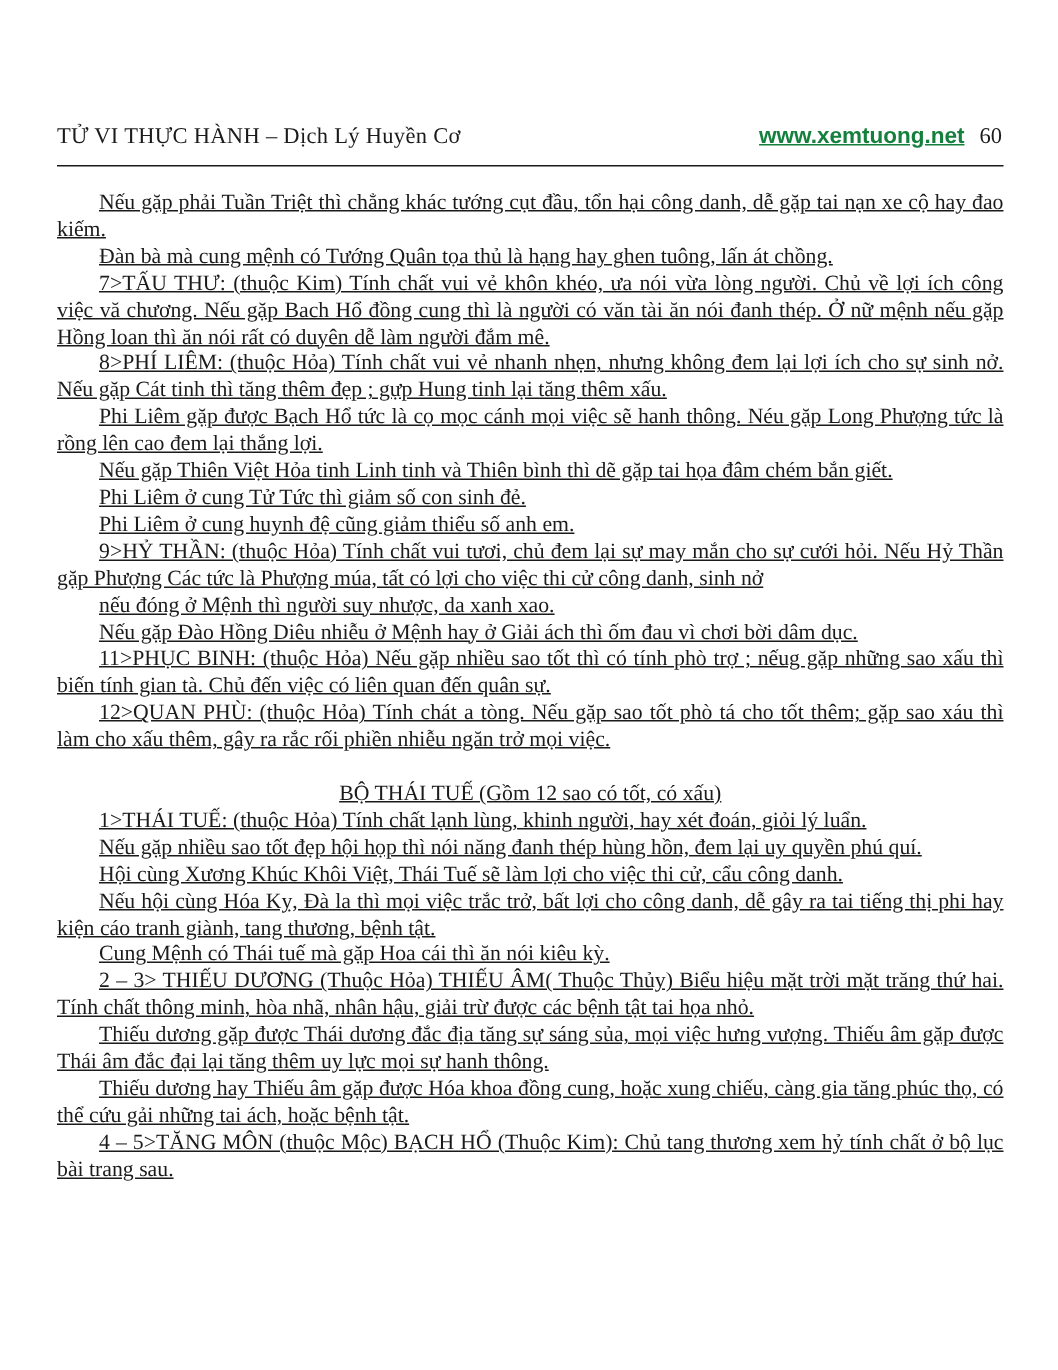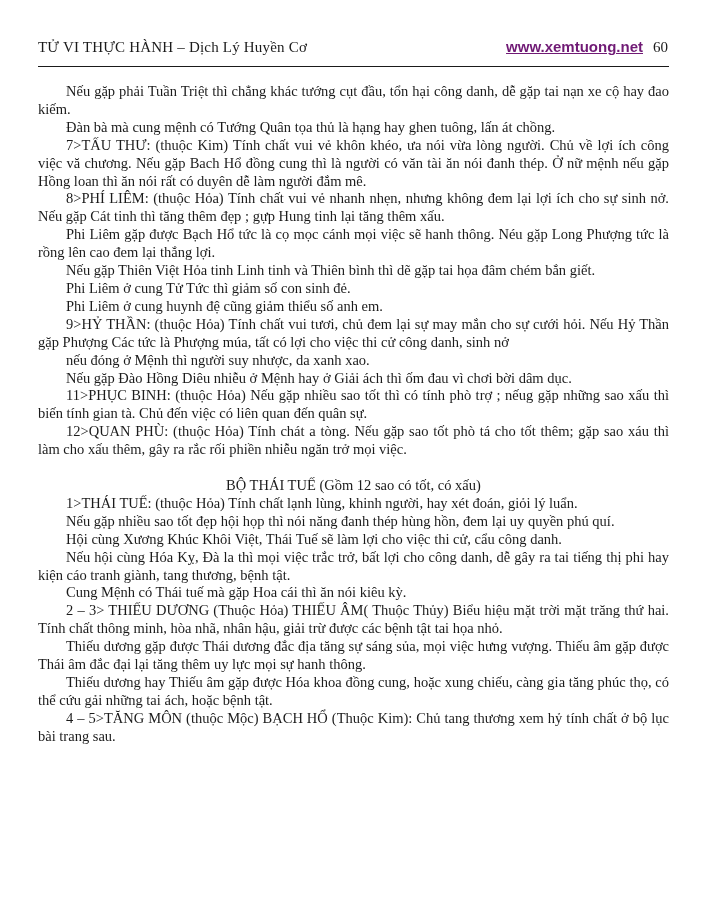--- a/index.html
+++ b/index.html
@@ -7,20 +7,21 @@
     padding: 0;
     background: #ffffff;
   }
   .page {
     position: relative;
     width: 705px;
     height: 787px;
     background: #ffffff;
     overflow: hidden;
     color: #1b1b1b;
+    margin-top: 44px;
   }
   .header {
     position: absolute;
     left: 38px;
     top: 38px;
     width: 630px;
     display: flex;
     justify-content: space-between;
     align-items: baseline;
     font-family: "Liberation Serif", serif;
@@ -61,35 +62,36 @@
     width: 631px;
     font-family: "Liberation Serif", serif;
     font-size: 14.5px;
     line-height: 17.9px;
     color: #1b1b1b;
   }
   p.para {
     margin: 0;
     text-indent: 28px;
     text-align: justify;
+    text-decoration: underline;
   }
   p.section-heading {
     margin: 18px 0 0 0;
     text-indent: 0;
     text-align: center;
   }
 </style>
 </head>
 <body>
 
 <div class="page">
   <div class="header">
     <span class="doc-title">TỬ VI THỰC HÀNH – Dịch Lý Huyền Cơ</span>
     <span class="header-right">
-      <a class="site-link" style="color: #701a75;">www.xemtuong.net</a>
+      <a class="site-link" style="color: #15803d;">www.xemtuong.net</a>
       <span class="page-num">60</span>
     </span>
   </div>
   <div class="rule"></div>
   <div class="body-text">
       <p class="para">Nếu gặp phải Tuần Triệt thì chẳng khác tướng cụt đầu, tổn hại công danh, dễ gặp tai nạn xe cộ hay đao kiếm.</p>
       <p class="para">Đàn bà mà cung mệnh có Tướng Quân tọa thủ là hạng hay ghen tuông, lấn át chồng.</p>
       <p class="para">7&gt;TẤU THƯ: (thuộc Kim) Tính chất vui vẻ khôn khéo, ưa nói vừa lòng người. Chủ về lợi ích công việc vă chương. Nếu gặp Bach Hổ đồng cung thì là người có văn tài ăn nói đanh thép. Ở nữ mệnh nếu gặp Hồng loan thì ăn nói rất có duyên dễ làm người đắm mê.</p>
       <p class="para">8&gt;PHÍ LIÊM: (thuộc Hỏa) Tính chất vui vẻ nhanh nhẹn, nhưng không đem lại lợi ích cho sự sinh nở. Nếu gặp Cát tinh thì tăng thêm đẹp ; gựp Hung tinh lại tăng thêm xấu.</p>
       <p class="para">Phi Liêm gặp được Bạch Hổ tức là cọ mọc cánh mọi việc sẽ hanh thông. Néu gặp Long Phượng tức là rồng lên cao đem lại thắng lợi.</p>

